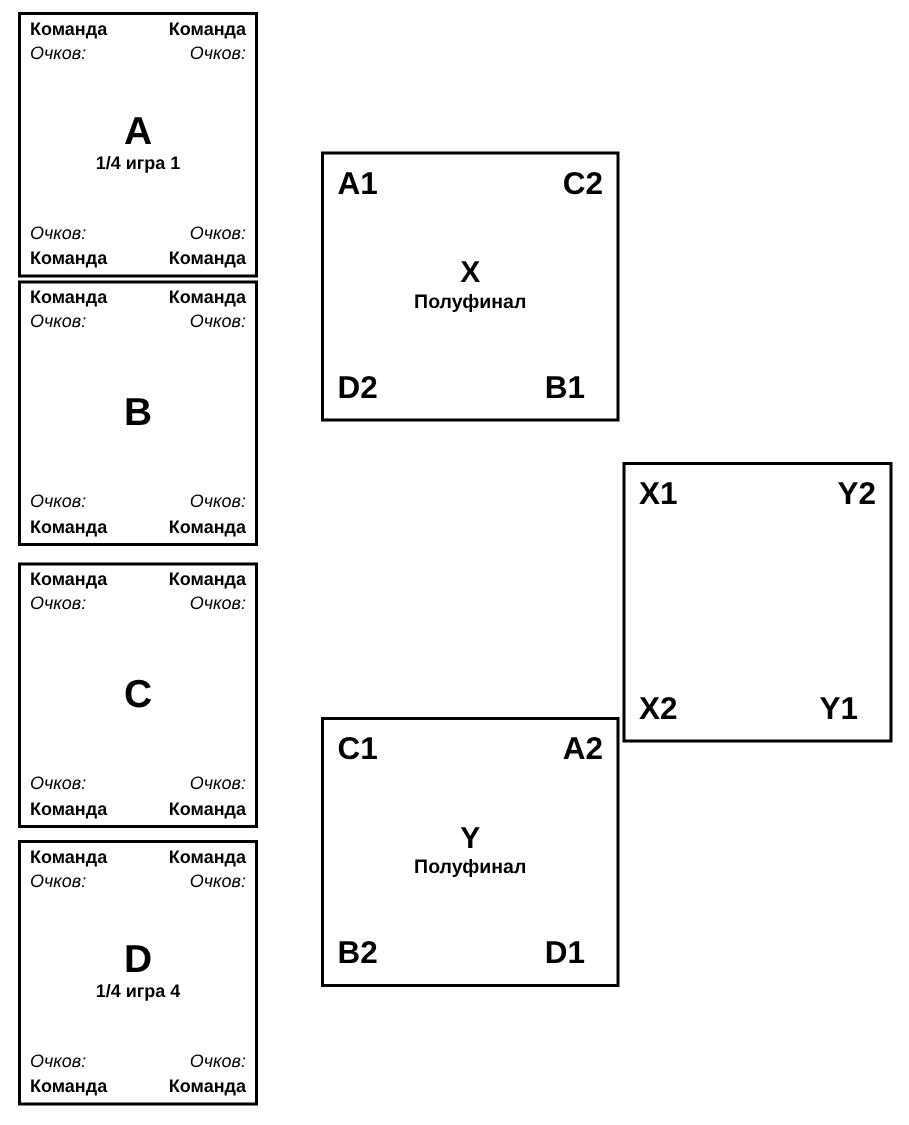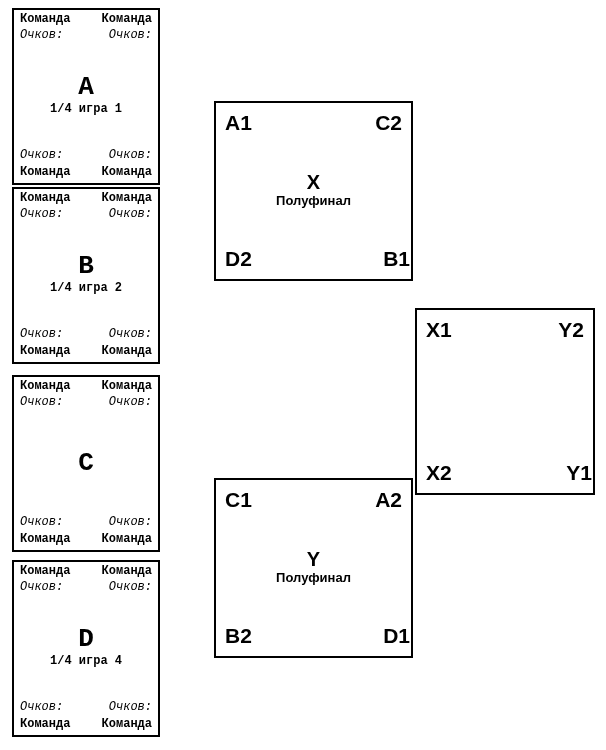--- a/index.html
+++ b/index.html
@@ -15,24 +15,23 @@
     color: #000000;
     overflow: hidden;
   }
 
   
   .qf-box {
     position: absolute;
     box-sizing: border-box;
     border: 2px solid #000;
     background: #fff;
-    width: 148px;
+    width: 160px;
     height: 177px;
     left: 12px;
-    font-family: Liberation Mono, monospace;
   }
   .qf-1 { top: 8px; }
   .qf-2 { top: 187px; }
   .qf-3 { top: 375px; }
   .qf-4 { top: 560px; }
 
   .qf-row {
     position: absolute;
     left: 0;
     right: 0;
@@ -92,21 +91,21 @@
 
   .corner {
     position: absolute;
     font-size: 21px;
     font-weight: bold;
     line-height: 24px;
   }
   .corner.tl { top: 8px;    left: 9px; }
   .corner.tr { top: 8px;    right: 9px; }
   .corner.bl { bottom: 8px; left: 9px; }
-  .corner.br { bottom: 8px; right: 1px; text-align: right; }
+  .corner.br { bottom: 8px; right: 21px; text-align: right; }
 
   .sf-center {
     position: absolute;
     left: 0;
     right: 0;
     top: 50%;
     transform: translateY(-52%);
     text-align: center;
   }
   .sf-letter {
@@ -174,21 +173,20 @@
   <div class="qf-row top-names">
     <span class="team-label">Команда</span>
     <span class="team-label">Команда</span>
   </div>
   <div class="qf-row top-points">
     <span class="points-label">Очков:</span>
     <span class="points-label">Очков:</span>
   </div>
   <div class="qf-center">
     <div class="qf-letter">B</div>
-    <div class="qf-sub">1/4 игра 2</div>
   </div>
   <div class="qf-row bot-points">
     <span class="points-label">Очков:</span>
     <span class="points-label">Очков:</span>
   </div>
   <div class="qf-row bot-names">
     <span class="team-label">Команда</span>
     <span class="team-label">Команда</span>
   </div>
 </div>

